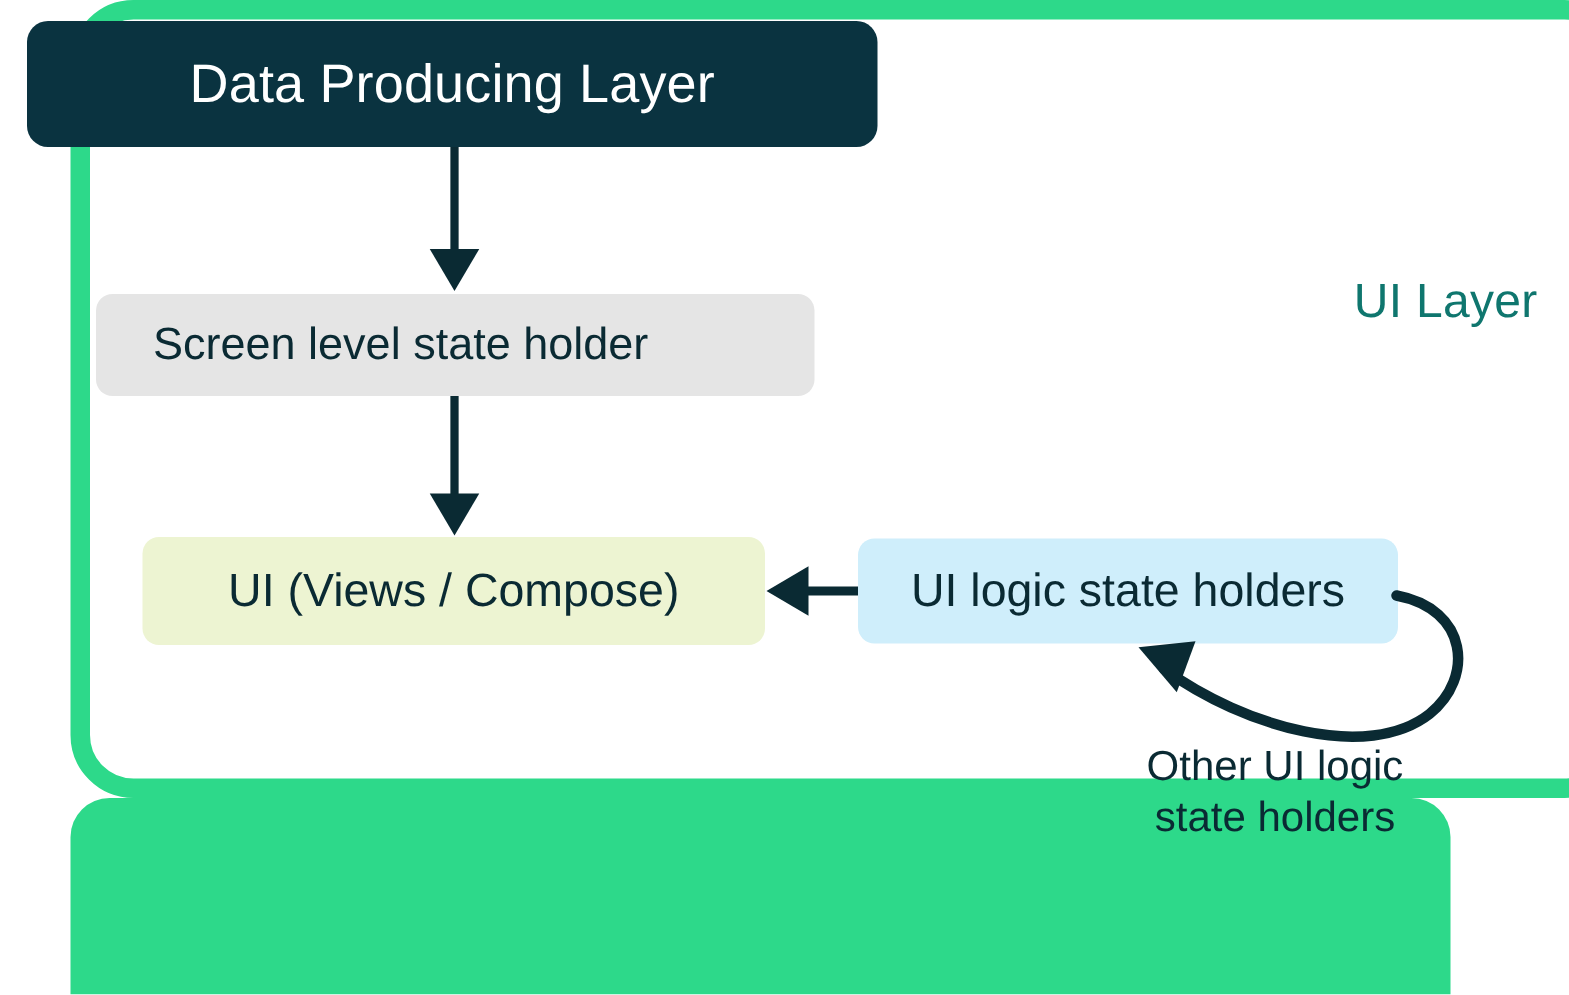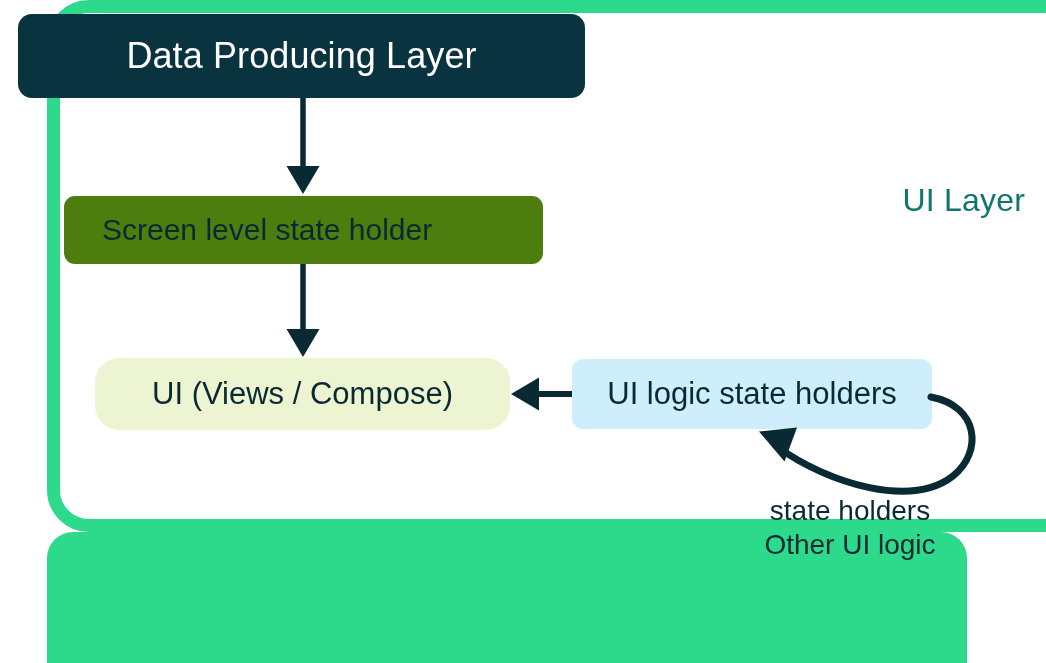--- a/index.html
+++ b/index.html
@@ -65,21 +65,21 @@
     color: #0f766e;
     letter-spacing: 0.2px;
   }
 
   
   #screen-level-state-holder {
     left: 64px;
     top: 196px;
     width: 479px;
     height: 68px;
-    background: #4d7c0f;
+    background: #e5e5e5;
     border-radius: 11px;
     padding-left: 38px;
   }
   #screen-level-state-holder .label {
     color: #0A2A33;
     font-size: 30px;
   }
 
   
   #ui-lifecycle-box {
@@ -99,21 +99,21 @@
     color: #ffffff;
   }
 
   
   #ui-views-compose {
     left: 95px;
     top: 358px;
     width: 415px;
     height: 72px;
     background: #EDF4D2;
-    border-radius: 24px;
+    border-radius: 11px;
     justify-content: center;
   }
   #ui-views-compose .label {
     color: #0A2A33;
     font-size: 31px;
   }
 
   
   #ui-logic-state-holder {
     left: 572px;
@@ -172,22 +172,22 @@
 
   <div class="box" id="ui-views-compose">
     <span class="label">UI (Views / Compose)</span>
   </div>
 
   <div class="box" id="ui-logic-state-holder">
     <span class="label">UI logic state holders</span>
   </div>
 
   <div id="other-ui-logic-caption">
+    <span>Other UI logic</span>
     <span>state holders</span>
-    <span>Other UI logic</span>
   </div>
 
   <svg id="arrows" viewBox="0 0 1046 663" width="1046" height="663">
     <defs>
       <marker id="arrowhead-down" markerWidth="10" markerHeight="10" refX="5" refY="8.6" orient="auto" markerUnits="userSpaceOnUse">
         <path d="M0.4,0 L9.6,0 L5,8.8 Z" fill="#0A2A33"></path>
       </marker>
     </defs>
 
     <g>

